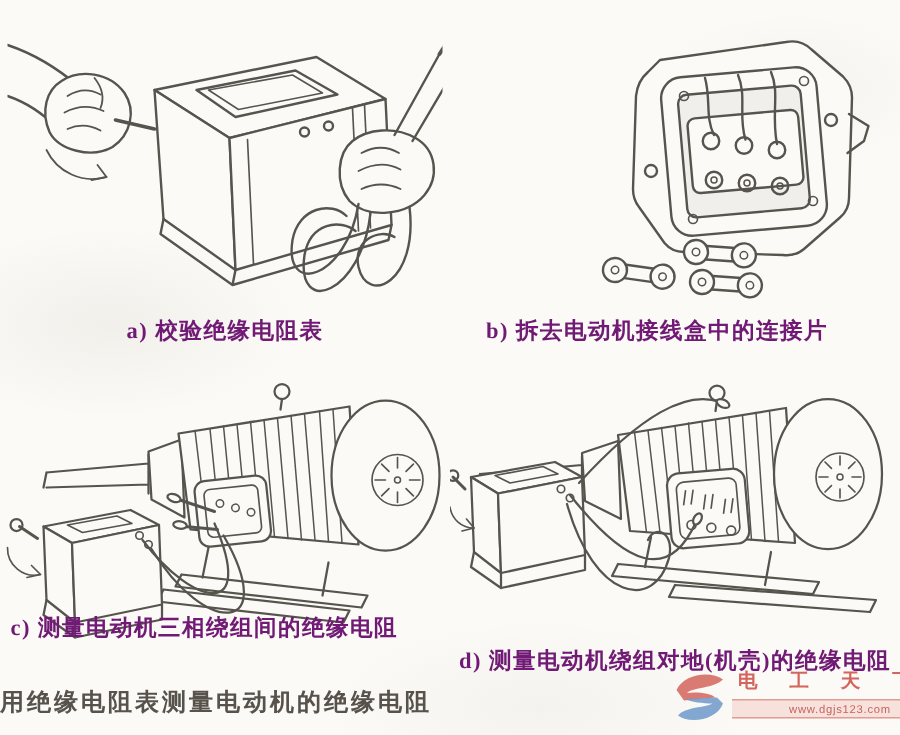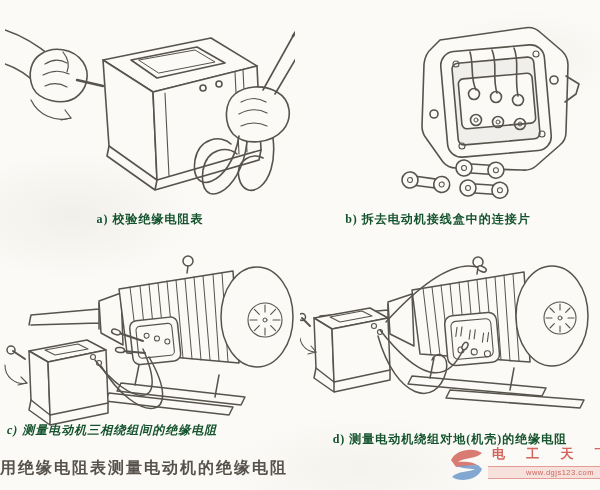--- a/index.html
+++ b/index.html
@@ -12,24 +12,24 @@
       radial-gradient(ellipse 140px 70px at 88% 12%, rgba(180,175,165,.10), rgba(180,175,165,0) 70%),
       radial-gradient(ellipse 200px 80px at 60% 96%, rgba(180,175,165,.10), rgba(180,175,165,0) 70%),
       #fbfaf6;
     font-family: "Liberation Serif", "DejaVu Serif", serif;
     color: #45413c;
   }
   .panel { position: absolute; }
   .panel svg { display: block; width: 100%; height: 100%; }
   .cap {
     position: absolute;
-    font-size: 12px;
+    font-size: 15px;
     font-weight: bold;
     letter-spacing: 1px;
-    color: #14532d;
+    color: #701a75;
     white-space: nowrap;
   }
   .cap.center { text-align: center; }
   .main-title {
     position: absolute;
     left: 0; top: 458px; width: 600px;
     text-align: left;
     font-size: 16px;
     font-weight: bold;
     letter-spacing: 2px;
@@ -261,21 +261,21 @@
 
     <path d="M86,72 C128,26 158,10 180,18"></path>
     <ellipse cx="182" cy="19" rx="4.5" ry="2.5" transform="rotate(25 182 19)" fill="#fbfaf6"></ellipse>
 
     <path d="M78,86 C96,150 136,158 146,122 C150,104 136,100 132,110"></path>
   </svg>
 </div>
 
 <div class="cap center" style="left:0; top:211px; width:300px;">a) 校验绝缘电阻表</div>
 <div class="cap center" style="left:288px; top:211px; width:300px;">b) 拆去电动机接线盒中的连接片</div>
-<div class="cap" style="left:7px; top:422px;font-style:italic;">c) 测量电动机三相绕组间的绝缘电阻</div>
+<div class="cap" style="left:7px; top:409px;">c) 测量电动机三相绕组间的绝缘电阻</div>
 <div class="cap center" style="left:300px; top:431px; width:300px;">d) 测量电动机绕组对地(机壳)的绝缘电阻</div>
 
 <div class="main-title">用绝缘电阻表测量电动机的绝缘电阻</div>
 
 <div class="watermark">
   <svg class="wm-logo" viewBox="0 0 38 40">
     <path d="M3,15 C8,4 26,2 34,8 C28,14 14,13 10,17 C16,16 26,17 29,20 L8,22 Z" fill="#cf5148" opacity=".85"></path>
     <path d="M34,24 C30,35 12,38 4,32 C9,26 22,27 27,24 C21,24 12,23 9,21 L30,20 Z" fill="#5b8cc4" opacity=".85"></path>
   </svg>
   <div class="wm-name">电 工 天 下</div>

